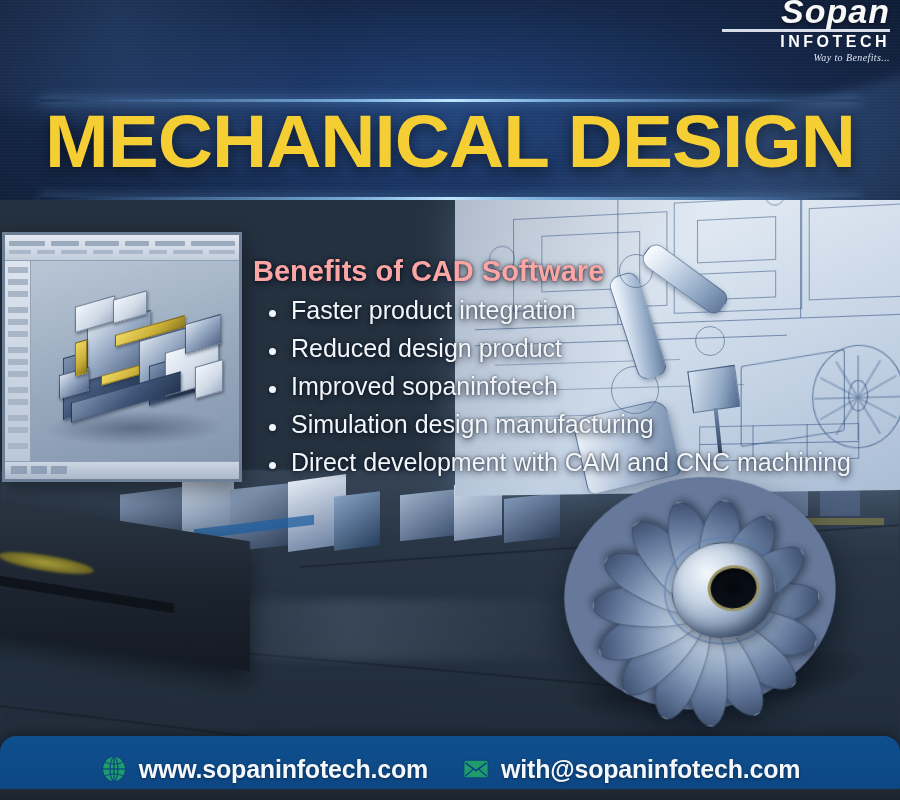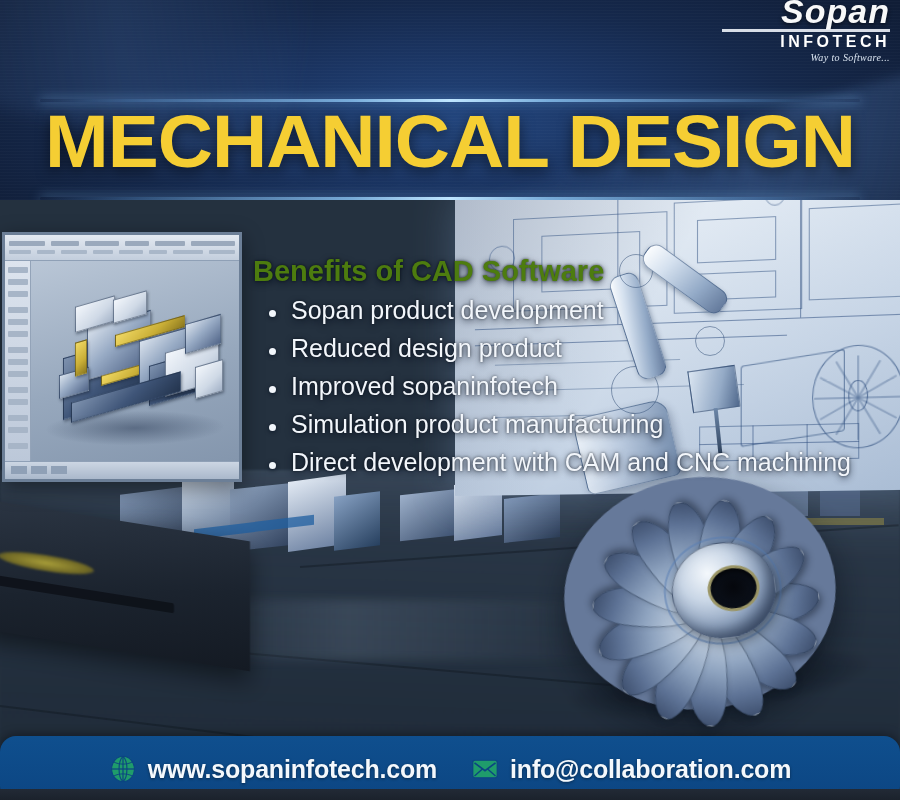--- a/index.html
+++ b/index.html
@@ -320,21 +320,21 @@
     font-size:16px; font-weight:700; color:#ffffff; letter-spacing:3.5px; line-height:1;
   }
   .logo-tag{
     font-size:10px; font-style:italic; color:#dce6f2; letter-spacing:.4px; margin-top:2px;
     font-family:"Liberation Serif", serif;
   }
 
   
   .benefits{ position:absolute; left:253px; top:255px; width:630px; }
   .ben-title{
-    font-size:29px; font-weight:700; color:#4d7c0f;
+    font-size:29px; font-weight:700; color:#fca5a5;
     text-shadow:0 2px 7px rgba(8,18,34,.85), 0 0 3px rgba(0,0,0,.6);
     margin-bottom:8px;
   }
   .ben-list{ list-style:none; }
   .ben-list li{
     position:relative;
     font-size:25px; color:#f2f6fb; font-weight:400;
     padding-left:38px; margin-bottom:9px;
     text-shadow:0 2px 7px rgba(8,18,34,.85), 0 0 3px rgba(0,0,0,.55);
     white-space:nowrap;
@@ -545,31 +545,31 @@
     <div class="hdr-swoosh2"></div>
 
     <div class="glow-line glow-top"></div>
     <div class="title2">MECHANICAL DESIGN</div>
     <div class="glow-line glow-bot"></div>
 
     <div class="logo">
       <div class="logo-word">Sopan</div>
       <div class="logo-rule"></div>
       <div class="logo-sub">INFOTECH</div>
-      <div class="logo-tag">Way to Software...</div>
+      <div class="logo-tag">Way to Benefits...</div>
     </div>
   </div>
 
   <div class="benefits">
     <div class="ben-title">Benefits of CAD Software</div>
     <ul class="ben-list">
-      <li>Sopan product development</li>
+      <li>Faster product integration</li>
       <li>Reduced design product</li>
       <li>Improved sopaninfotech</li>
-      <li>Simulation product manufacturing</li>
+      <li>Simulation design manufacturing</li>
       <li>Direct development with CAM and CNC machining</li>
     </ul>
   </div>
 
   <div class="footer-bar">
     <div class="f-item">
       <svg class="ic" viewBox="0 0 32 32">
         <ellipse cx="16" cy="16" rx="13" ry="14.5" fill="#1F9C6B"></ellipse>
         <ellipse cx="16" cy="16" rx="13" ry="14.5" fill="none" stroke="#0c4582" stroke-width="1.2"></ellipse>
         <path d="M3 16h26" stroke="#0c4582" stroke-width="1.4" fill="none"></path>
@@ -580,18 +580,18 @@
         <path d="M5.5 24c6-3.2 15-3.2 21 0" stroke="#0c4582" stroke-width="1.1" fill="none"></path>
       </svg>
       <span class="f-text">www.sopaninfotech.com</span>
     </div>
     <div class="f-item">
       <svg class="ic" viewBox="0 0 32 32">
         <rect x="2" y="6" width="28" height="20" rx="2.5" fill="#1F9C6B" stroke="#0c4582" stroke-width="1.4"></rect>
         <path d="M4 9l12 9 12-9" fill="none" stroke="#0c4582" stroke-width="2"></path>
         <path d="M4 24l9-8M28 24l-9-8" fill="none" stroke="#0c4582" stroke-width="1.6"></path>
       </svg>
-      <span class="f-text">info@collaboration.com</span>
+      <span class="f-text">with@sopaninfotech.com</span>
     </div>
   </div>
   <div class="fbot"></div>
 
 </div>
 
 </body></html>

